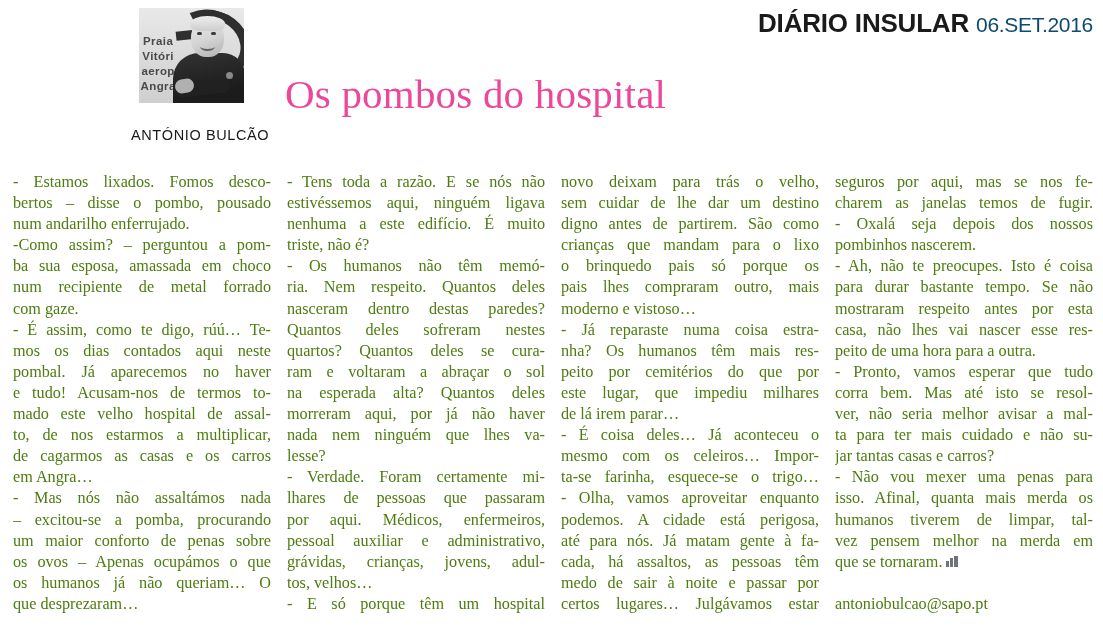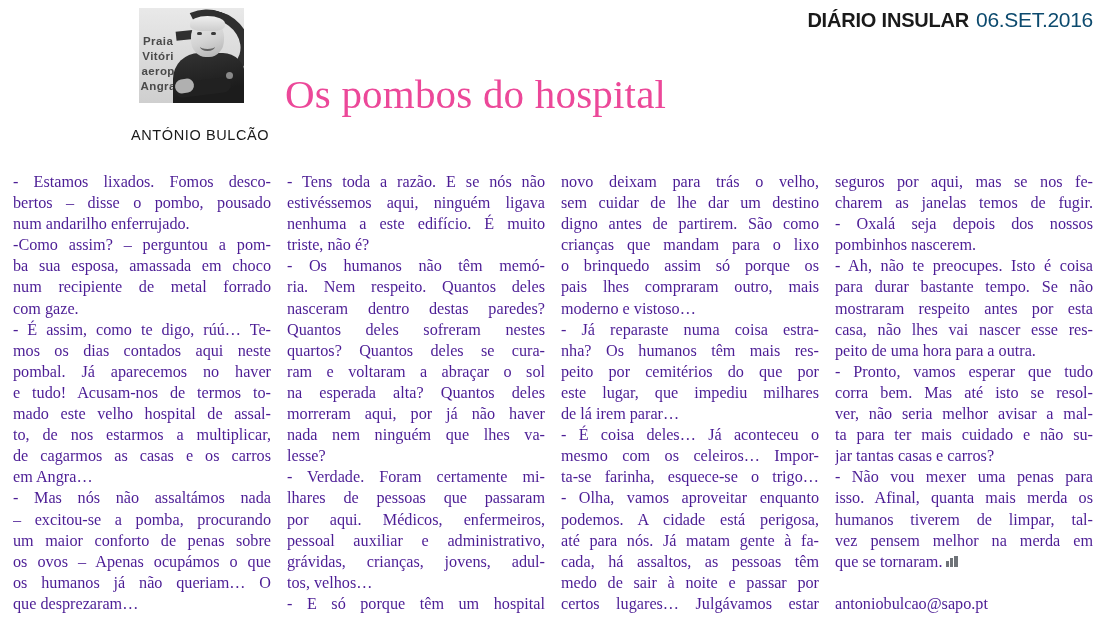--- a/index.html
+++ b/index.html
@@ -22,21 +22,21 @@
     top: 8px;
     right: 10px;
     display: flex;
     align-items: baseline;
     gap: 7px;
     white-space: nowrap;
   }
   .masthead-name {
     font-family: "Liberation Sans", sans-serif;
     font-weight: bold;
-    font-size: 20px;
+    font-size: 26px;
     letter-spacing: -0.2px;
     color: #1a1a1a;
   }
   .masthead-date {
     font-family: "Liberation Sans", sans-serif;
     font-weight: normal;
     font-size: 21px;
     letter-spacing: -0.3px;
     color: #0c4a6e;
   }
@@ -204,21 +204,21 @@
     width: 1080px;
     height: 452px;
     display: flex;
     gap: 16px;
   }
   .column {
     width: 258px;
     font-size: 16.2px;
     line-height: 21.1px;
     text-align: justify;
-    color: #4c1d95;
+    color: #4d7c0f;
     overflow: hidden;
   }
   .column .line {
     display: block;
     white-space: nowrap;
   }
   
   .column .line.j {
     text-align: justify;
     text-align-last: justify;
@@ -321,21 +321,21 @@
       <span class="line j">pessoal auxiliar e administrativo,</span>
       <span class="line j">grávidas, crianças, jovens, adul-</span>
       <span class="line">tos, velhos…</span>
       <span class="line j">- E só porque têm um hospital</span>
     </div>
   <div class="column">
       <span class="line j">novo deixam para trás o velho,</span>
       <span class="line j">sem cuidar de lhe dar um destino</span>
       <span class="line j">digno antes de partirem. São como</span>
       <span class="line j">crianças que mandam para o lixo</span>
-      <span class="line j">o brinquedo assim só porque os</span>
+      <span class="line j">o brinquedo pais só porque os</span>
       <span class="line j">pais lhes compraram outro, mais</span>
       <span class="line">moderno e vistoso…</span>
       <span class="line j">- Já reparaste numa coisa estra-</span>
       <span class="line j">nha? Os humanos têm mais res-</span>
       <span class="line j">peito por cemitérios do que por</span>
       <span class="line j">este lugar, que impediu milhares</span>
       <span class="line">de lá irem parar…</span>
       <span class="line j">- É coisa deles… Já aconteceu o</span>
       <span class="line j">mesmo com os celeiros… Impor-</span>
       <span class="line j">ta-se farinha, esquece-se o trigo…</span>

